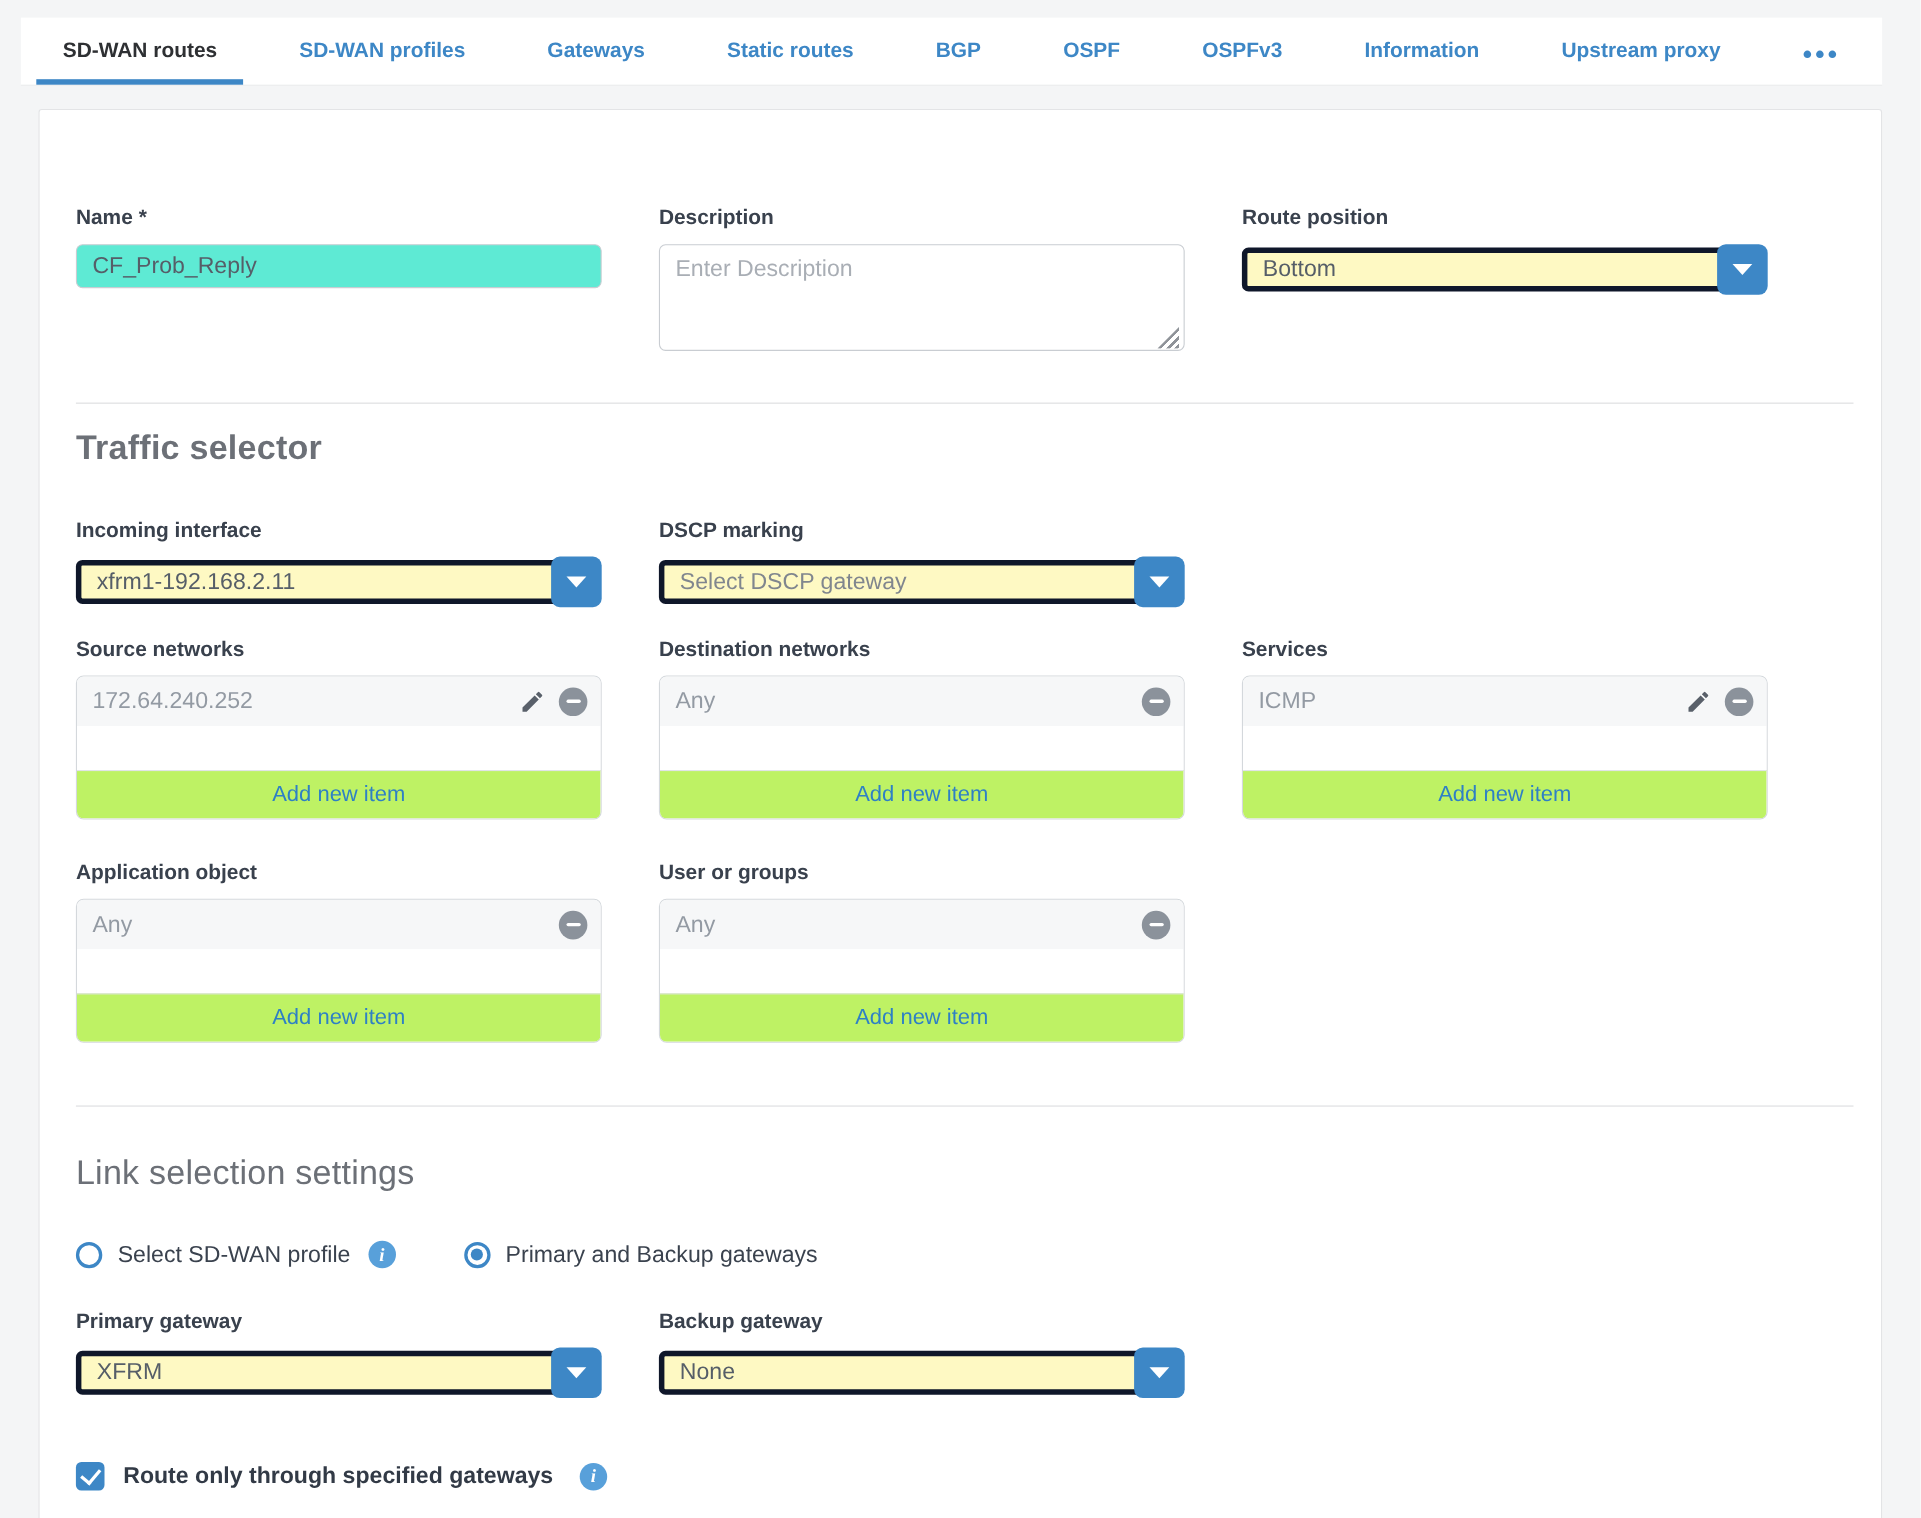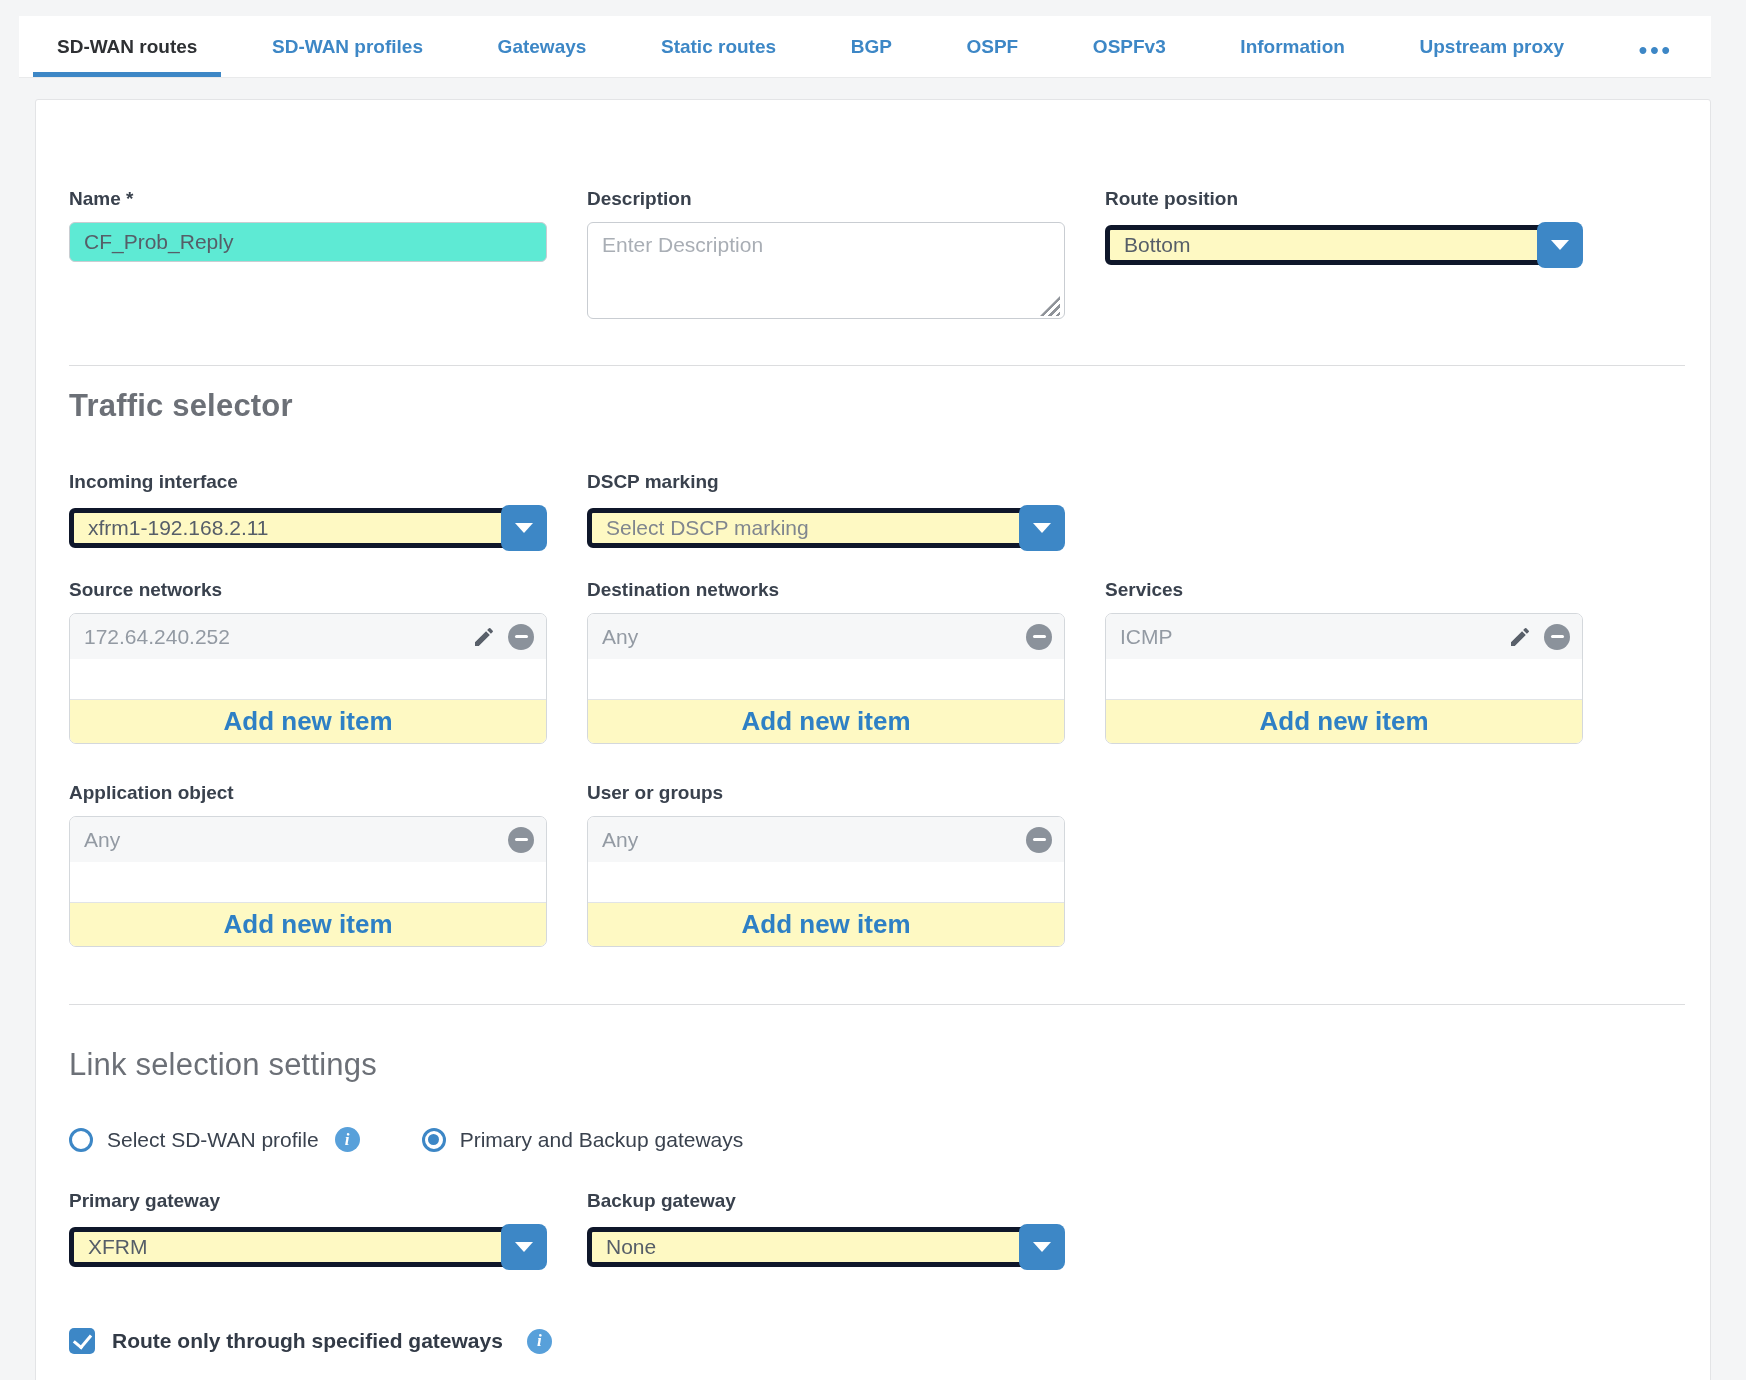--- a/index.html
+++ b/index.html
@@ -47,21 +47,21 @@
     margin: 21px 35px 4px 35px;
     background: #ffffff;
     border: 1px solid #e3e4e6;
     border-radius: 3px;
     padding: 88px 25px 65px 33px;
   }
 
   .grid3 {
     display: grid;
     grid-template-columns: 478px 478px 478px;
-    column-gap: 40px;
+    column-gap: 52px;
     justify-content: start;
     align-items: start;
   }
 
   .field-label {
     font-size: 19px;
     font-weight: 700;
     color: #39414d;
     margin-bottom: 12px;
   }
@@ -164,27 +164,27 @@
     display: flex;
     align-items: center;
     padding: 0 12px 0 14px;
     font-size: 21px;
     color: #939aa3;
   }
   .listbox-item .spacer { flex: 1; }
   .listbox-empty { height: 40px; background: #fff; }
   .listbox-footer {
     height: 44px;
-    background: #fef9c3;
+    background: #bef264;
     border-top: 1px solid #e1e4e7;
     display: flex;
     align-items: center;
     justify-content: center;
-    font-size: 26px;
-    font-weight: 700;
+    font-size: 20px;
+    font-weight: 400;
     color: #2e80c5;
     cursor: pointer;
   }
 
   .icon-pencil { width: 24px; height: 24px; margin-right: 12px; cursor: pointer; }
   .icon-pencil svg { width: 24px; height: 24px; fill: #59606a; }
   .icon-minus {
     width: 26px; height: 26px;
     border-radius: 50%;
     background: #8b929b;
@@ -331,21 +331,21 @@
         <div class="combo-field">xfrm1-192.168.2.11</div>
         <div class="combo-btn">
           <div class="caret-down"></div>
         </div>
       </div>
     </div>
 
     <div>
       <div class="field-label">DSCP marking</div>
       <div class="combo">
-        <div class="combo-field placeholder">Select DSCP marking</div>
+        <div class="combo-field placeholder">Select DSCP gateway</div>
         <div class="combo-btn">
           <div class="caret-down"></div>
         </div>
       </div>
     </div>
   </div>
 
   <div class="grid3 mt-row-list">
 
     <div>

